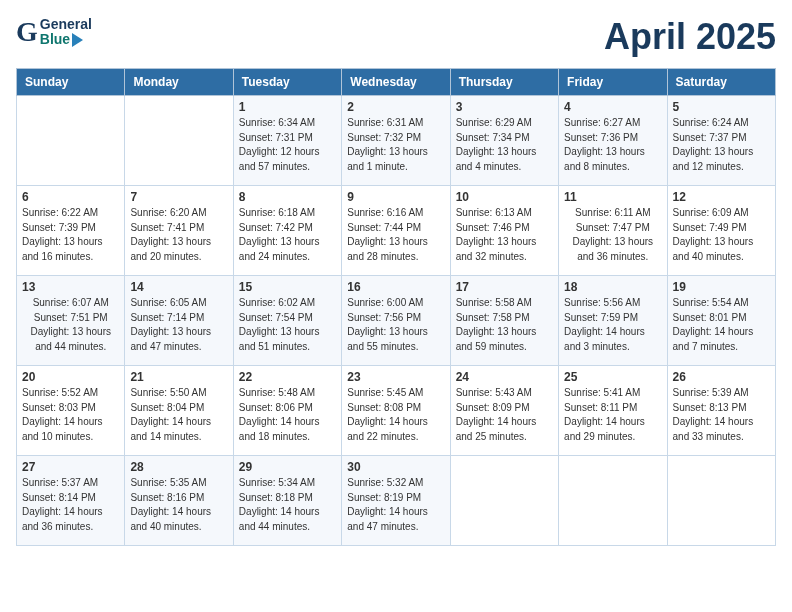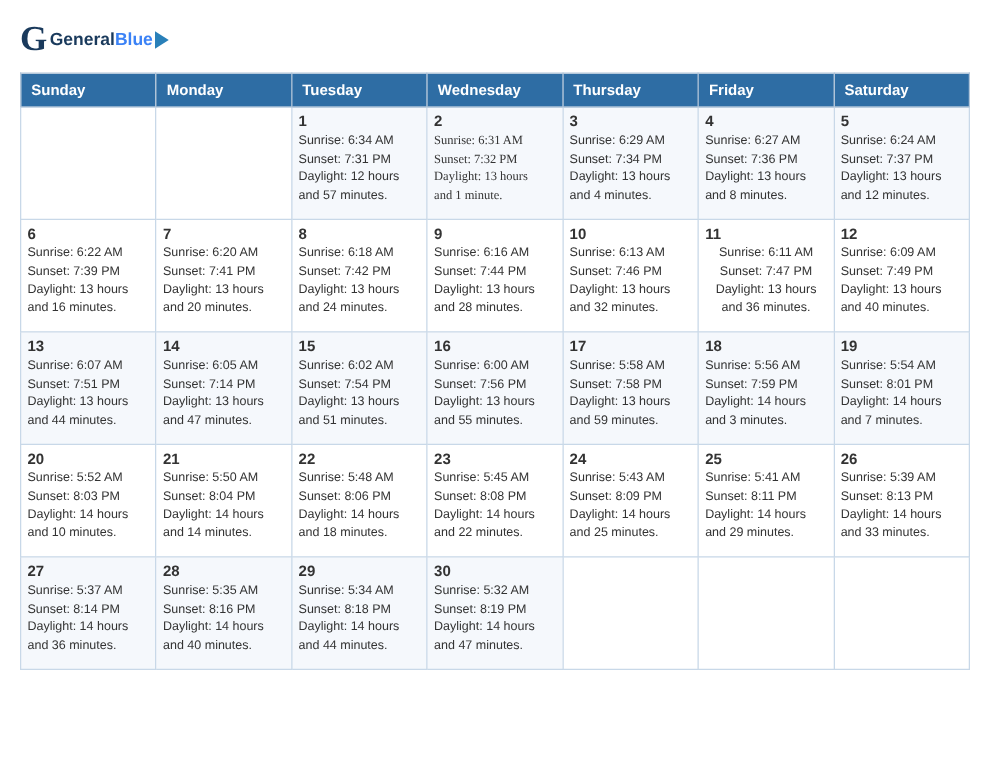--- a/index.html
+++ b/index.html
@@ -80,37 +80,37 @@
       gap: 0;
     }
     .logo-g {
       font-size: 28px;
       font-weight: bold;
       color: #1a3a5c;
       font-family: Georgia, serif;
     }
     .logo-text-part {
       display: flex;
-      flex-direction: row;
+      flex-direction: column;
       line-height: 1.1;
       margin-left: 2px;
     }
     .logo-general {
       font-size: 14px;
       font-weight: bold;
       color: #1a3a5c;
     }
     .logo-blue-row {
       display: flex;
       align-items: center;
     }
     .logo-blue-word {
       font-size: 14px;
       font-weight: bold;
-      color: #3b82f6;
+      color: #0f766e;
     }
     .logo-arrow {
       width: 0;
       height: 0;
       border-top: 7px solid transparent;
       border-bottom: 7px solid transparent;
       border-left: 11px solid #2980b9;
       margin-left: 2px;
     }
   </style>
@@ -122,20 +122,21 @@
     <div class="logo-g">G</div>
     <div class="logo-text-part">
       <span class="logo-general">General</span>
       <div class="logo-blue-row">
         <span class="logo-blue-word">Blue</span>
         <div class="logo-arrow"></div>
       </div>
     </div>
   </div>
   <div class="title-area">
+    <h1>April 2025</h1>
   </div>
 </div>
 
 <table class="calendar">
   <thead>
     <tr>
 
     <th>Sunday</th>
         <th>Monday</th>
         <th>Tuesday</th>
@@ -152,21 +153,21 @@
         <td class="empty"></td>
         <td>
           <span class="day-num">1</span>
           <div class="day-info" style="white-space: pre-line;">Sunrise: 6:34 AM
 Sunset: 7:31 PM
 Daylight: 12 hours
 and 57 minutes.</div>
         </td>
         <td>
           <span class="day-num">2</span>
-          <div class="day-info" style="white-space: pre-line; font-family: Liberation Serif, serif;">Sunrise: 6:31 AM
+          <div class="day-info" style="white-space: pre-line;">Sunrise: 6:31 AM
 Sunset: 7:32 PM
 Daylight: 13 hours
 and 1 minute.</div>
         </td>
         <td>
           <span class="day-num">3</span>
           <div class="day-info" style="white-space: pre-line;">Sunrise: 6:29 AM
 Sunset: 7:34 PM
 Daylight: 13 hours
 and 4 minutes.</div>
@@ -233,21 +234,21 @@
           <span class="day-num">12</span>
           <div class="day-info" style="white-space: pre-line;">Sunrise: 6:09 AM
 Sunset: 7:49 PM
 Daylight: 13 hours
 and 40 minutes.</div>
         </td>
       </tr>
       <tr>
         <td>
           <span class="day-num">13</span>
-          <div class="day-info" style="white-space: pre-line;">Sunrise: 6:07 AM
+          <div class="day-info" style="white-space: pre-line; text-align: center;">Sunrise: 6:07 AM
 Sunset: 7:51 PM
 Daylight: 13 hours
 and 44 minutes.</div>
         </td>
         <td>
           <span class="day-num">14</span>
           <div class="day-info" style="white-space: pre-line;">Sunrise: 6:05 AM
 Sunset: 7:14 PM
 Daylight: 13 hours
 and 47 minutes.</div>

